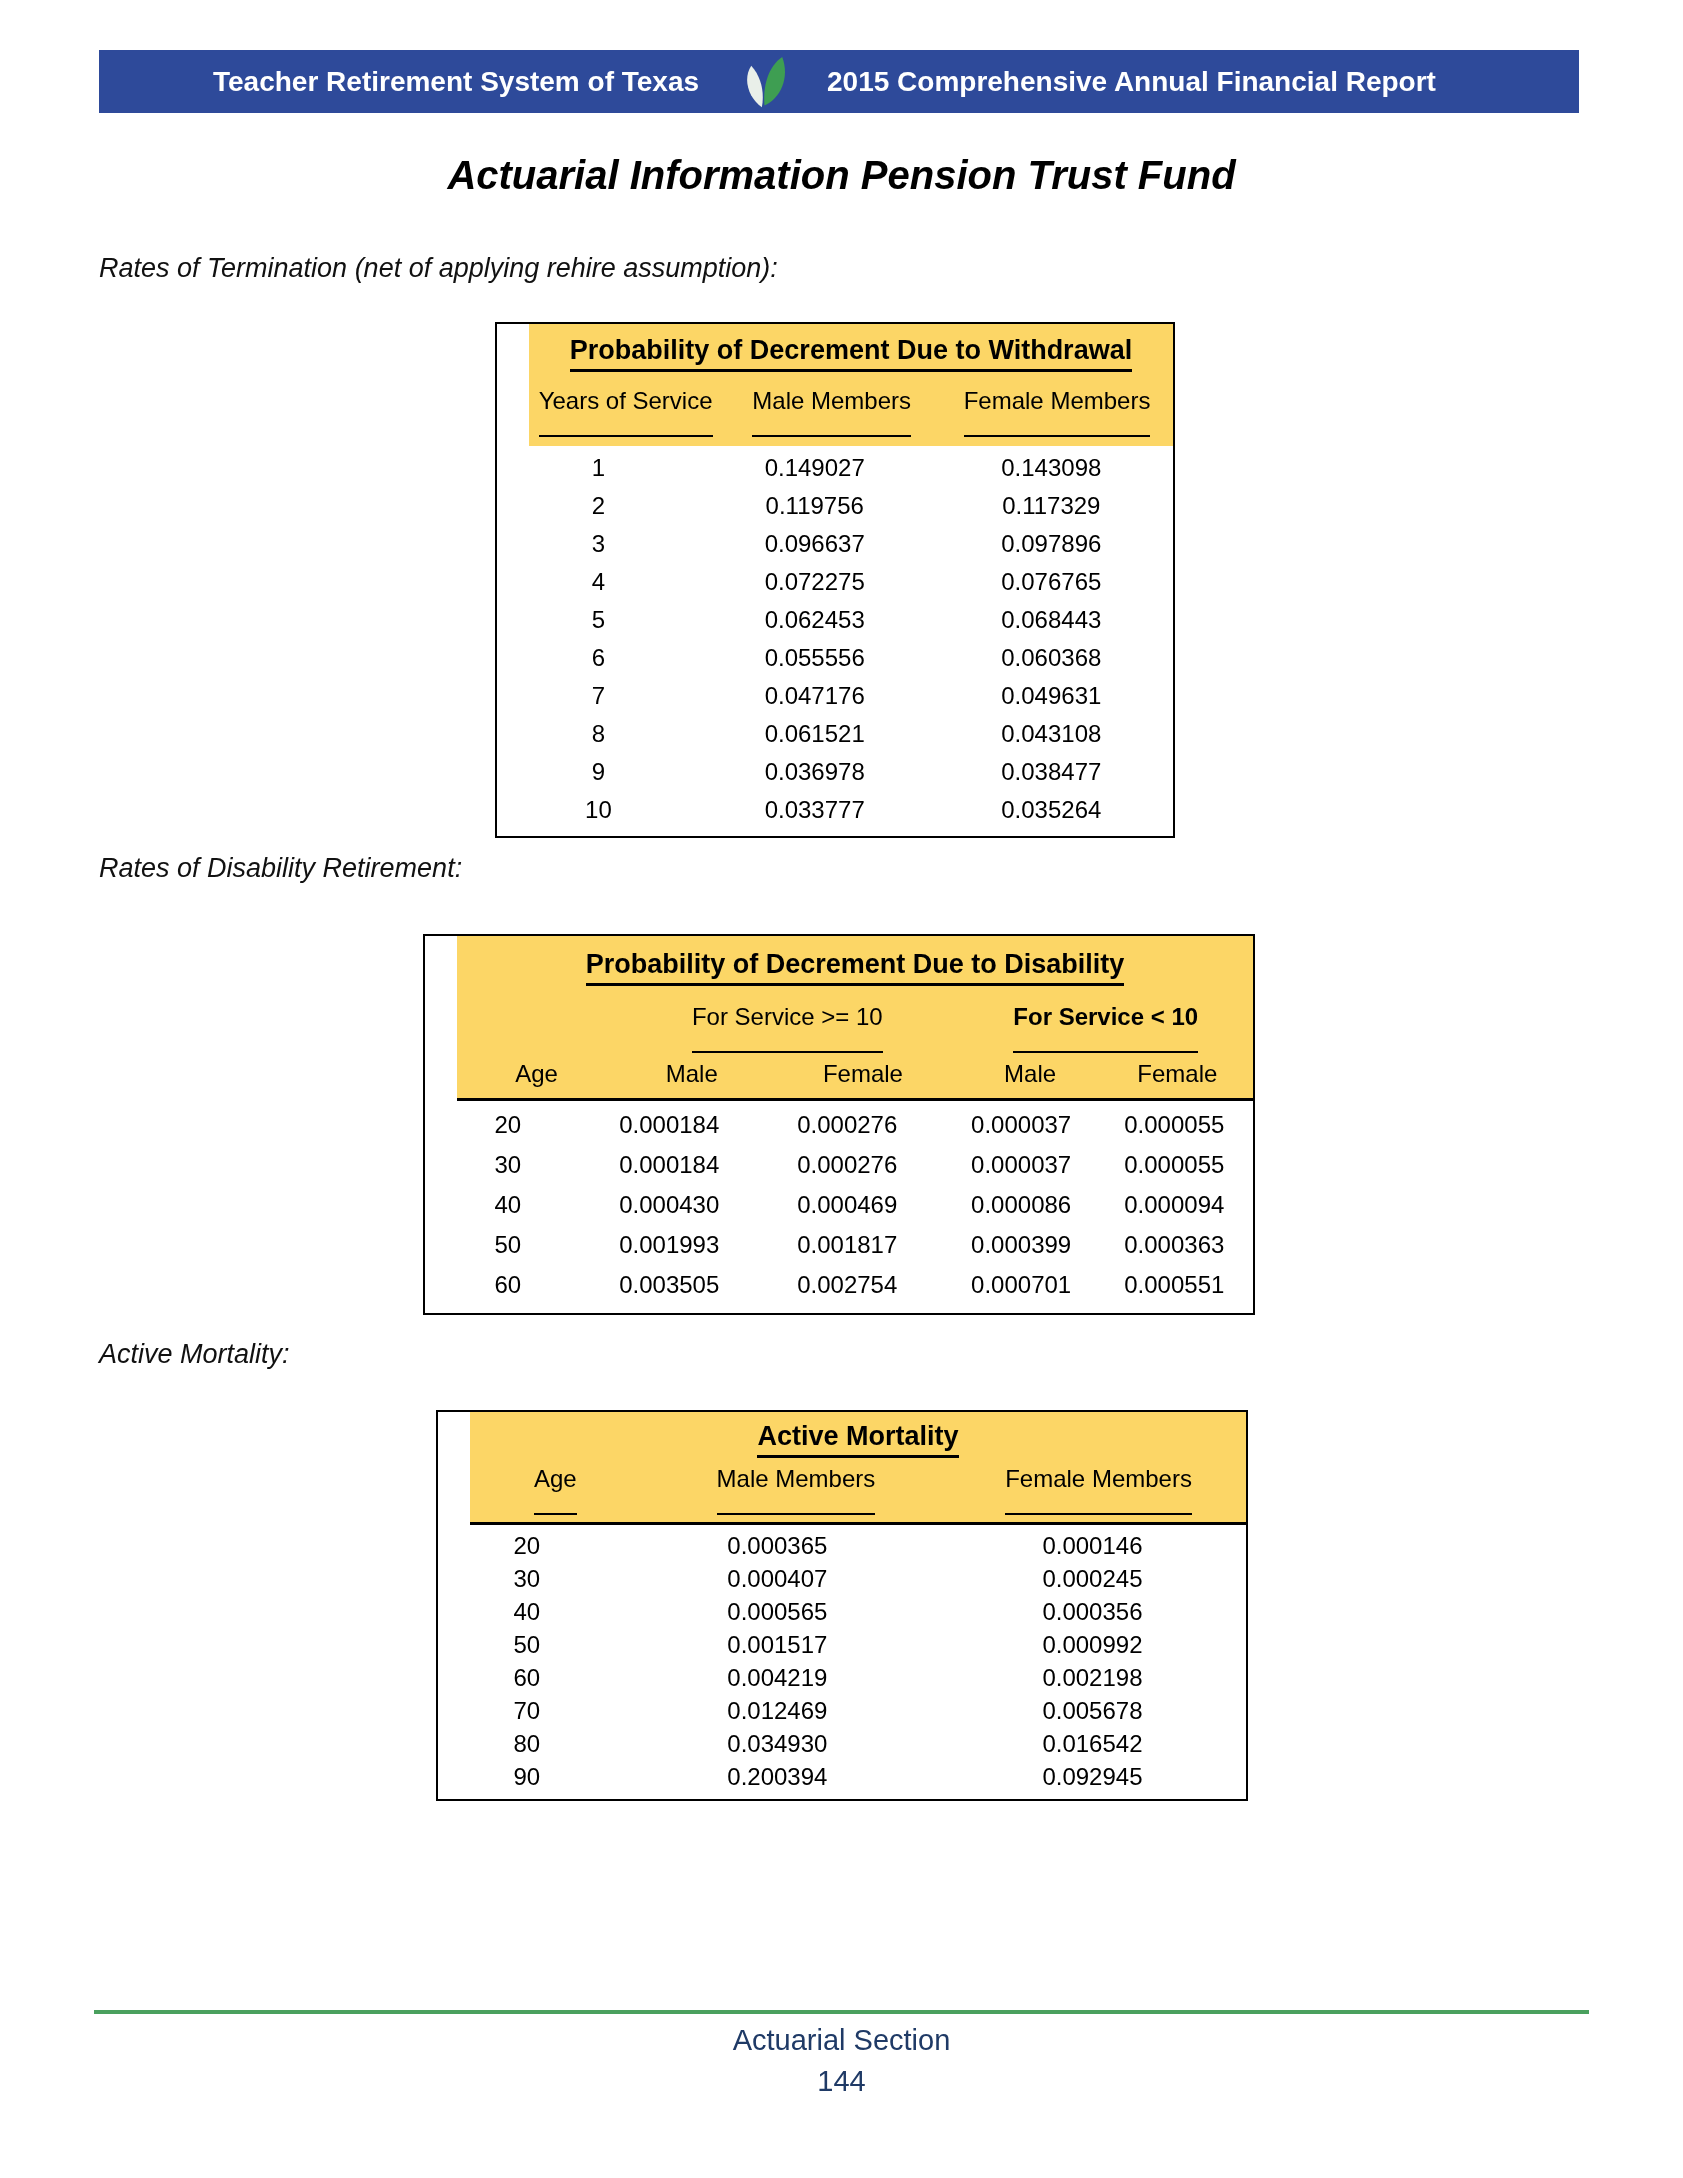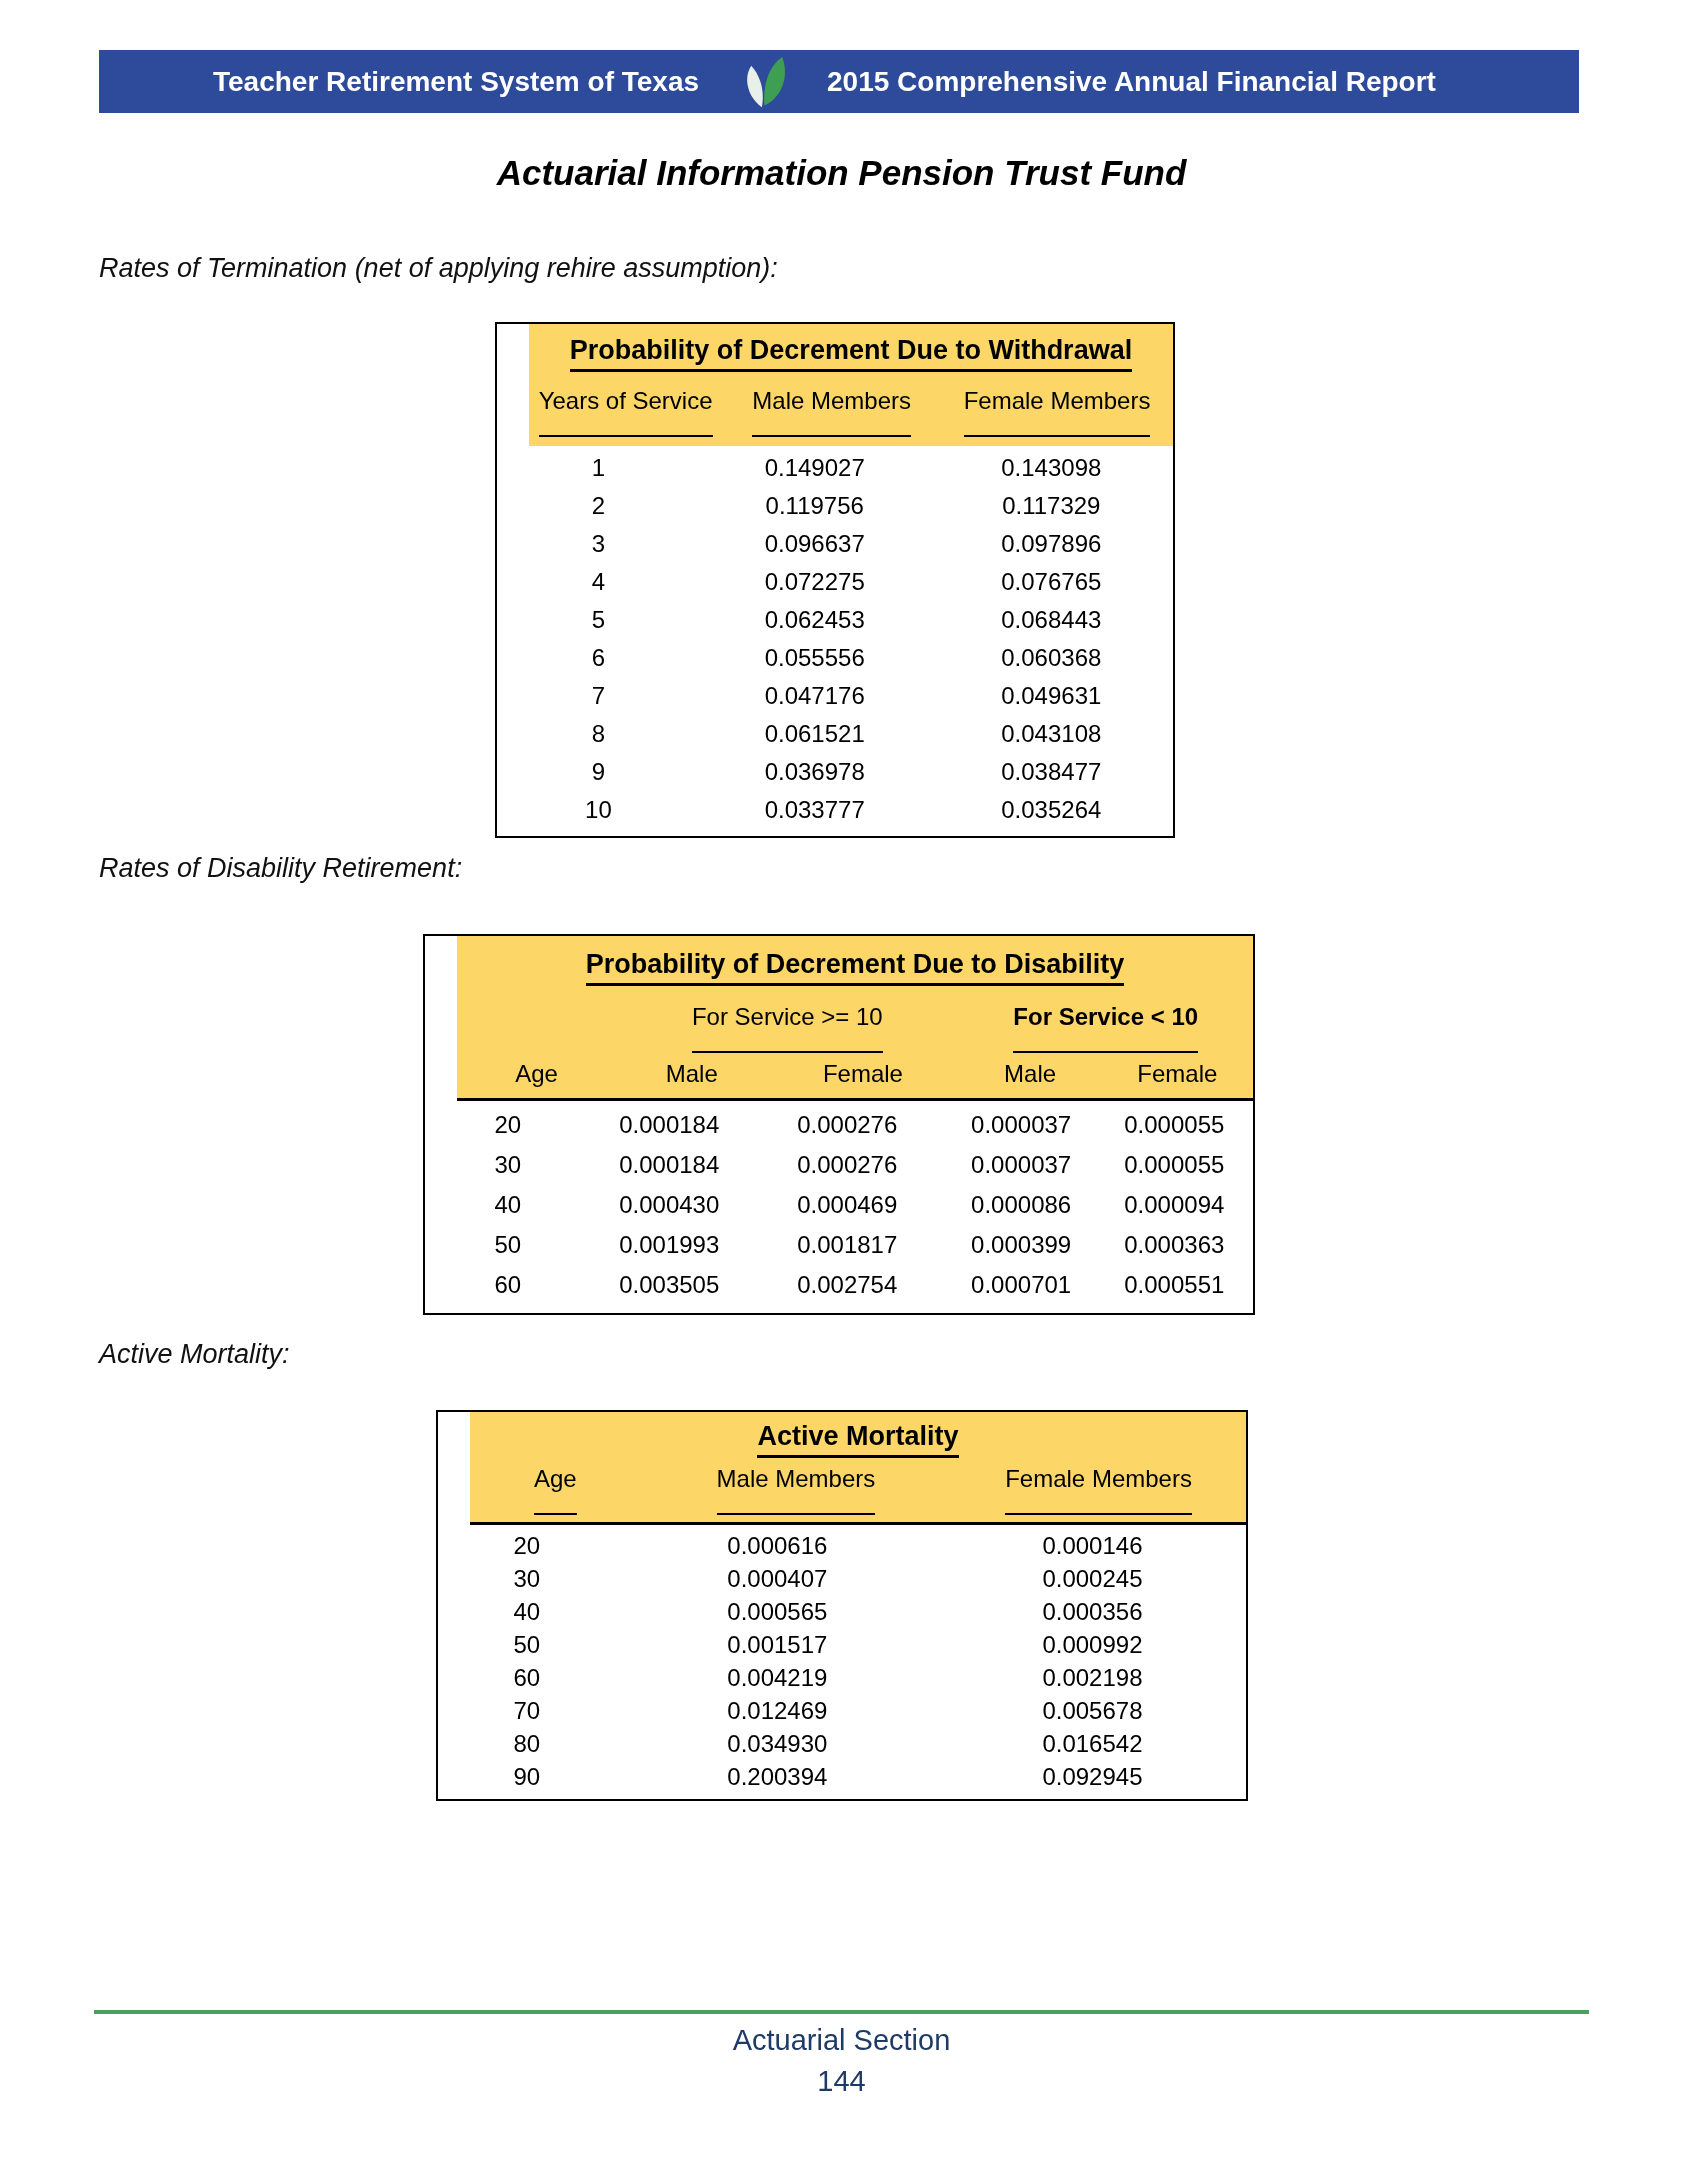--- a/index.html
+++ b/index.html
@@ -11,21 +11,21 @@
   .topbar{
     position:absolute;left:99px;top:50px;width:1480px;height:63px;
     background:#2e4a9a;color:#ffffff;font-weight:bold;font-size:28px;
   }
   .topbar .bar-left{position:absolute;left:114px;top:0;height:45px;line-height:63px;}
   .topbar .bar-right{position:absolute;left:728px;top:0;height:63px;line-height:63px;}
   .topbar .logo{position:absolute;left:639px;top:4px;width:53px;height:57px;}
   
   .doc-title{
     position:absolute;left:0;top:153px;width:100%;text-align:center;
-    font-size:35px;font-weight:bold;font-style:italic;
+    font-size:40px;font-weight:bold;font-style:italic;
   }
   .section-label{
     position:absolute;left:99px;font-size:27px;font-style:italic;color:#111;
   }
   .s1{top:253px;} .s2{top:853px;} .s3{top:1339px;}
   
   .tbl{position:absolute;border:2px solid #000;background:#fff;}
   .thead{background:#FCD666;margin-left:32px;}
   .ttitle{text-align:center;font-weight:bold;font-size:27px;}
   .u{display:inline-block;border-bottom:3px solid #000;padding-bottom:3px;}
@@ -144,21 +144,21 @@
       <div class="ttitle">
         <span class="u">Active Mortality</span>
       </div>
       <div class="cols g3">
         <div class="hcell"><span class="uc">Age</span></div>
         <div class="hcell"><span class="uc">Male Members</span></div>
         <div class="hcell"><span class="uc">Female Members</span></div>
       </div>
     </div>
     <div class="tbody g3">
-        <div class="trow"><div class="tcell">20</div><div class="tcell">0.000616</div><div class="tcell">0.000146</div></div>
+        <div class="trow"><div class="tcell">20</div><div class="tcell">0.000365</div><div class="tcell">0.000146</div></div>
         <div class="trow"><div class="tcell">30</div><div class="tcell">0.000407</div><div class="tcell">0.000245</div></div>
         <div class="trow"><div class="tcell">40</div><div class="tcell">0.000565</div><div class="tcell">0.000356</div></div>
         <div class="trow"><div class="tcell">50</div><div class="tcell">0.001517</div><div class="tcell">0.000992</div></div>
         <div class="trow"><div class="tcell">60</div><div class="tcell">0.004219</div><div class="tcell">0.002198</div></div>
         <div class="trow"><div class="tcell">70</div><div class="tcell">0.012469</div><div class="tcell">0.005678</div></div>
         <div class="trow"><div class="tcell">80</div><div class="tcell">0.034930</div><div class="tcell">0.016542</div></div>
         <div class="trow"><div class="tcell">90</div><div class="tcell">0.200394</div><div class="tcell">0.092945</div></div>
       </div>
   </div>
 

